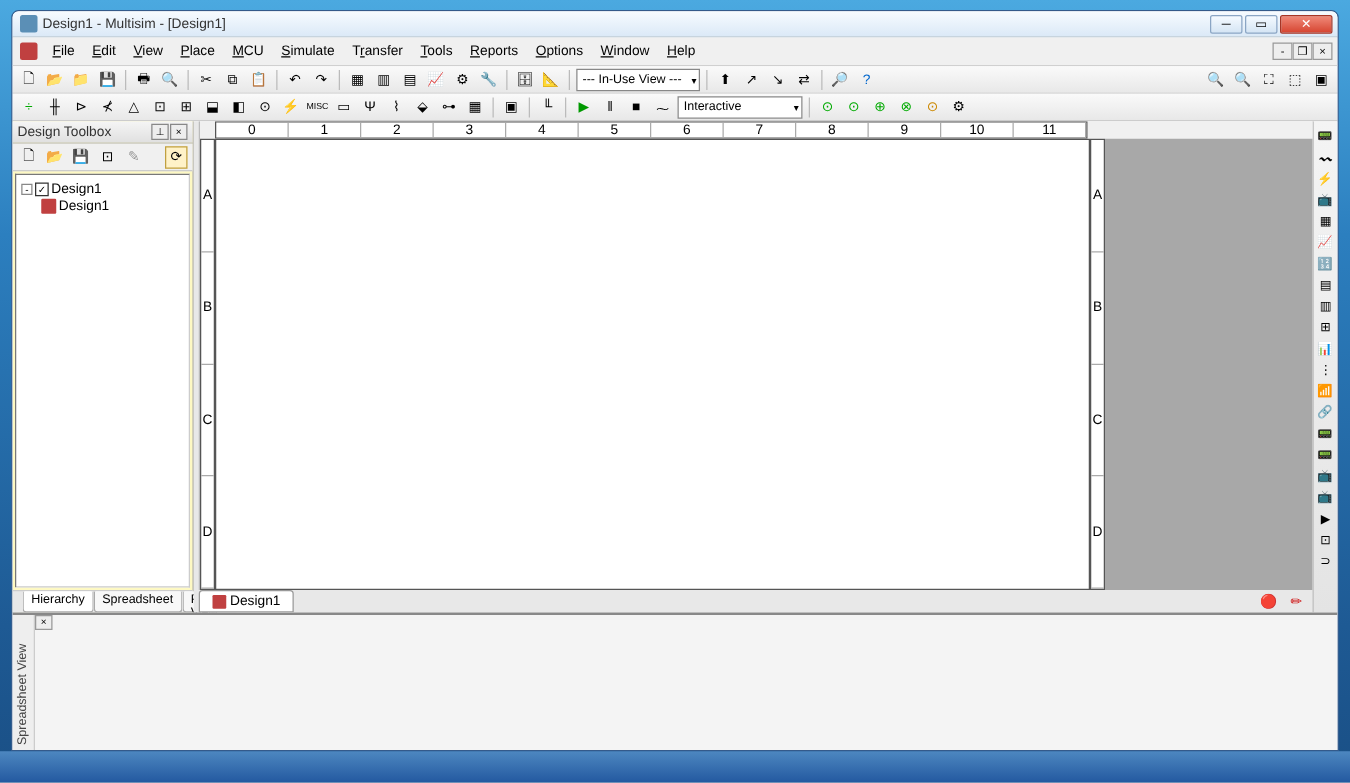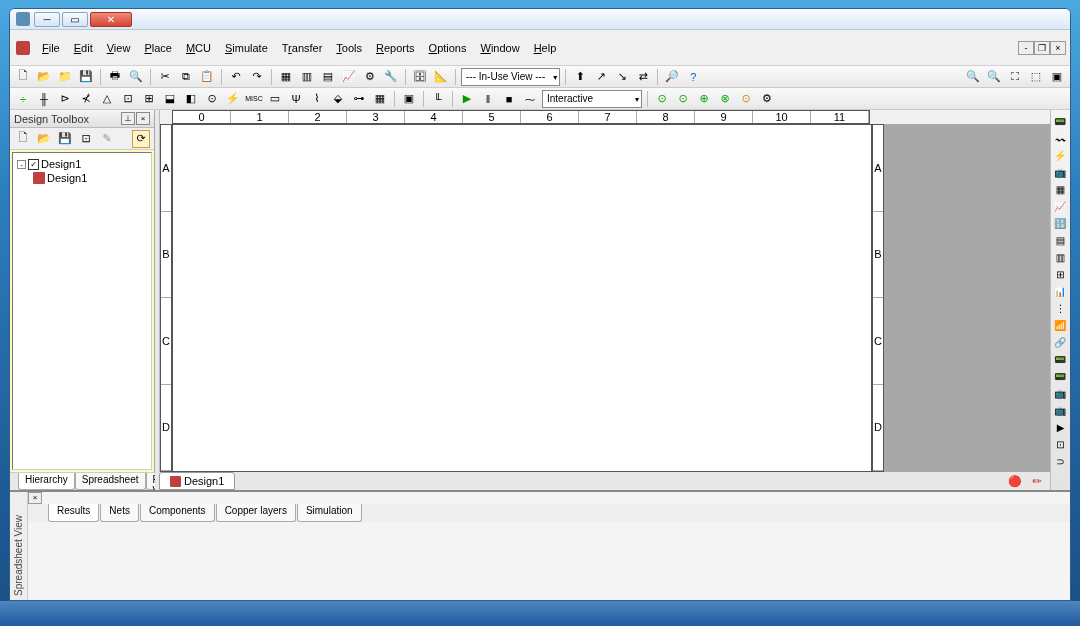--- a/index.html
+++ b/index.html
@@ -4,21 +4,21 @@
 <style>
 * { margin:0; padding:0; box-sizing:border-box; font-family:Tahoma,Segoe UI,sans-serif; font-size:11px; }
 body { background:linear-gradient(to bottom,#4ba9e0 0%,#2c7fbf 30%,#1e5a94 80%,#1a4f85 100%); width:1080px; height:626px; overflow:hidden; position:relative; }
 .win { position:absolute; top:8px; left:9px; right:9px; bottom:25px; background:#fff; border:1px solid #345a8a; border-radius:6px 6px 0 0; overflow:hidden; display:flex; flex-direction:column; }
 .titlebar { height:21px; background:linear-gradient(to bottom,#f7fbff,#dbe9f7); display:flex; align-items:center; padding-left:6px; border-bottom:1px solid #b8c7d4; }
 .titlebar .appicon { width:14px; height:14px; background:#5b8fb6; margin-right:4px; border-radius:2px; }
 .titlebar .title { flex:1; color:#333; }
 .winbtns { display:flex; gap:2px; margin-right:4px; }
 .winbtn { width:26px; height:15px; border:1px solid #8aa5c4; border-radius:2px; display:flex; align-items:center; justify-content:center; font-size:10px; background:linear-gradient(#f5faff,#d5e5f4); }
 .winbtn.close { background:linear-gradient(#f08a7a,#d64531); color:#fff; border-color:#a63525; width:42px; }
-.menubar { height:36px; background:#f0f0f0; display:flex; align-items:center; padding-left:6px; gap:2px; border-bottom:1px solid #d0d0d0; }
+.menubar { height:23px; background:#f0f0f0; display:flex; align-items:center; padding-left:6px; gap:2px; border-bottom:1px solid #d0d0d0; }
 .menubar .mdiicon { width:14px; height:14px; background:#c04040; margin-right:4px; border-radius:2px; display:flex; align-items:center; justify-content:center; color:#fff; font-size:9px; }
 .menuitem { padding:2px 6px; cursor:default; }
 .menuitem u { text-decoration:underline; }
 .menubar .mdibtns { margin-left:auto; display:flex; gap:0; margin-right:4px; }
 .mdibtn { width:16px; height:14px; border:1px solid #999; background:#eee; font-size:9px; display:flex; align-items:center; justify-content:center; }
 .toolbar { height:22px; background:linear-gradient(#fafafa,#e8e8e8); display:flex; align-items:center; padding:0 4px; gap:3px; border-bottom:1px solid #ccc; }
 .tb { width:18px; height:18px; display:flex; align-items:center; justify-content:center; border:1px solid transparent; }
 .sep { width:1px; height:16px; background:#bbb; margin:0 2px; }
 .combo { height:18px; border:1px solid #888; background:#fff; padding:0 14px 0 4px; font-size:10px; line-height:16px; position:relative; min-width:80px; }
 .combo::after { content:"▾"; position:absolute; right:2px; top:1px; font-size:8px; }
@@ -65,20 +65,21 @@
 .rightbar { width:20px; background:linear-gradient(#f4f4f4,#e4e4e4); border-left:1px solid #bbb; display:flex; flex-direction:column; align-items:center; gap:2px; padding-top:4px; }
 .rb { width:16px; height:15px; border:1px solid transparent; display:flex; align-items:center; justify-content:center; font-size:10px; }
 .taskbar { position:absolute; bottom:0; left:0; right:0; height:25px; background:linear-gradient(to bottom,#4d87c0,#2359a0); }
 </style>
 </head>
 <body>
 
 <div class="win">
   <div class="titlebar">
     <div class="appicon"></div>
+    <div class="title">Design1 - Multisim - [Design1]</div>
     <div class="winbtns">
       <div class="winbtn">─</div>
       <div class="winbtn">▭</div>
       <div class="winbtn close">✕</div>
     </div>
   </div>
 
   <div class="menubar">
     <div class="mdiicon"></div>
     <div class="menuitem"><u>F</u><span title="File">ile</span></div>
@@ -289,24 +290,17 @@
   </div>
 
   <div class="bottom">
     <div class="vsplit">
       <span>Spreadsheet View</span>
     </div>
     <div class="spreadsheet">
       <div class="sstop">
         <div class="sbtn">×</div>
       </div>
-      <div class="sstabs">
-        <div class="sstab active">Results</div>
-        <div class="sstab">Nets</div>
-        <div class="sstab">Components</div>
-        <div class="sstab">Copper layers</div>
-        <div class="sstab">Simulation</div>
-      </div>
     </div>
   </div>
 </div>
 
 <div class="taskbar"></div>
 
 </body></html>

